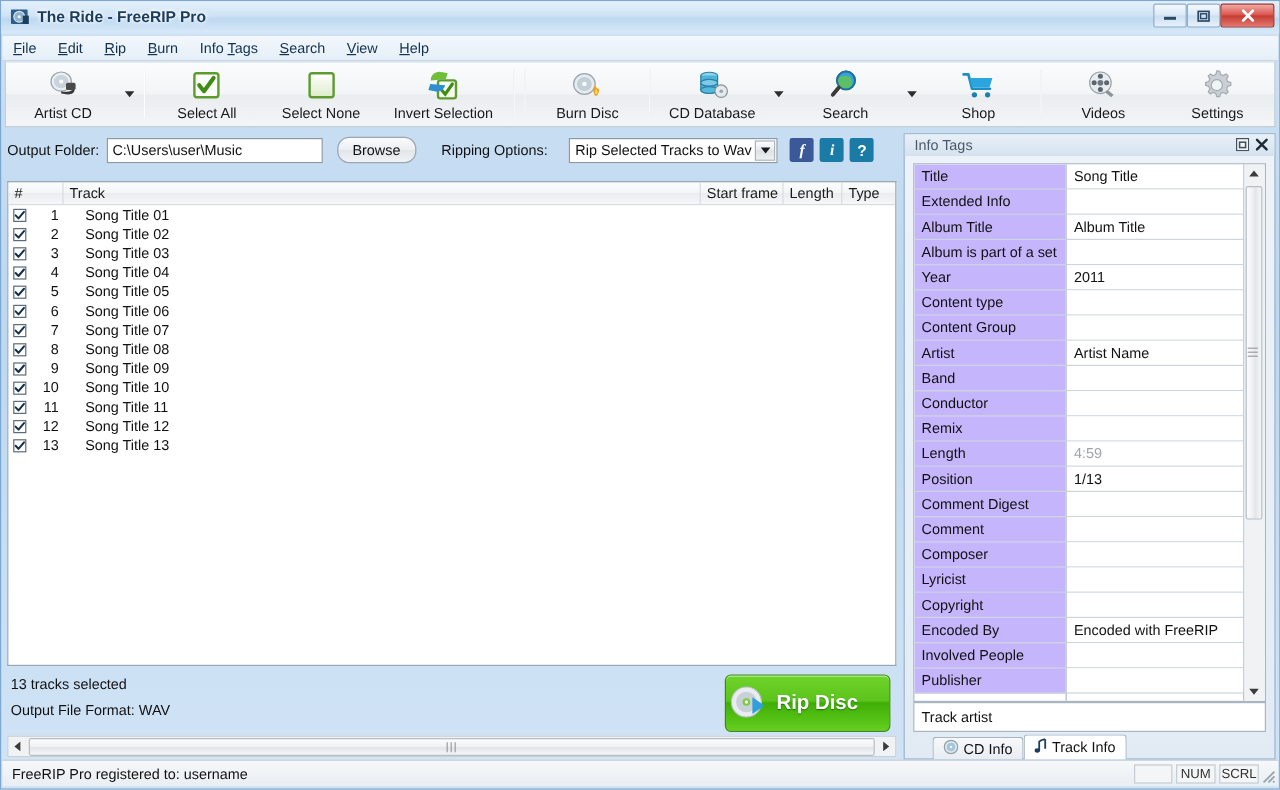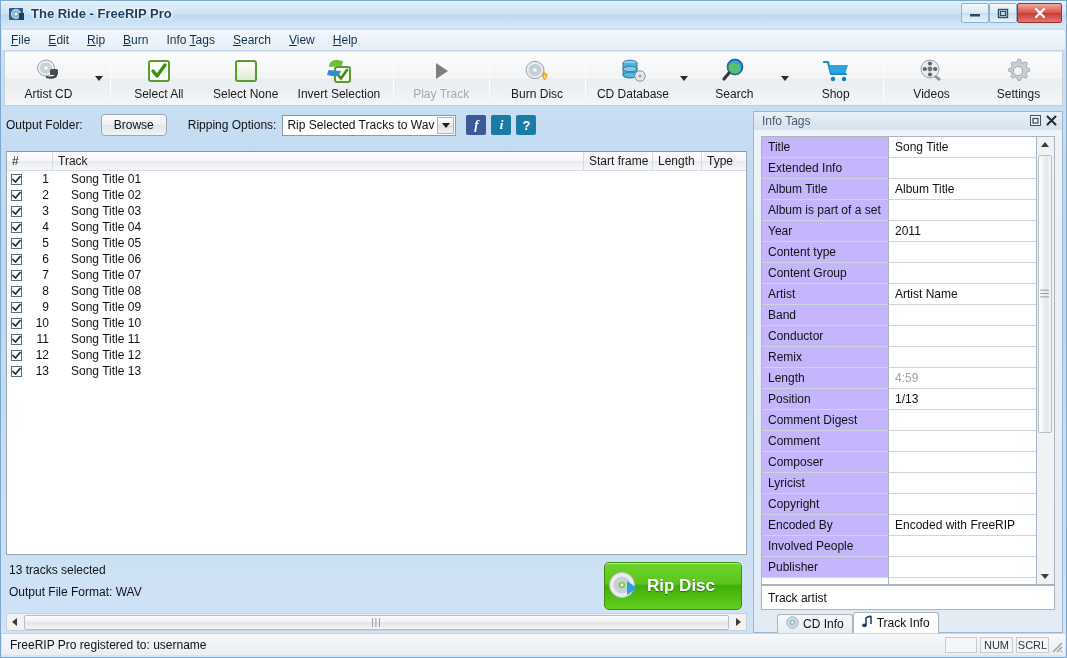--- a/index.html
+++ b/index.html
@@ -93,28 +93,28 @@
     position: absolute; left: 5px; top: 108px; width: 740px; height: 32px;
     display: flex; align-items: center;
   }
   .fld-label { font-size: 12px; color: #111; margin-right: 6px; white-space: nowrap; }
   #output-folder-input {
     width: 180px; height: 21px; border: 1px solid #8a9aa8;
     background: #fff; font-family: "Liberation Sans", sans-serif; font-size: 12px;
     padding: 0 4px; color: #111; outline: none;
   }
   .btn-std {
-    height: 22px; border: 1px solid #9aa7b2; border-radius: 4px;
+    height: 22px; border: 1px solid #9aa7b2; border-radius: 10px;
     background: linear-gradient(to bottom,#fafbfc,#eceff2 48%,#e1e5e9 49%,#f1f3f5);
     font-size: 12px; color: #111; padding: 0 12px; cursor: default;
     font-family: "Liberation Sans", sans-serif;
   }
   #ripping-select-wrap {
     position: relative; width: 174px; height: 21px;
-    border: 1px solid #8a9aa8; background: #fff; display:flex; align-items:center;
+    border: 1px solid #8a9aa8; background: #fff; display:flex; align-items:center;margin-left:12px;
   }
   #ripping-select-text { font-size: 12px; color: #111; padding-left: 4px; white-space:nowrap; }
   #ripping-select-arrow {
     position:absolute; right:1px; top:1px; width:17px; height:17px;
     background: linear-gradient(to bottom,#fbfcfd,#e9ecef 48%,#dde1e5 49%,#eef0f2);
     border: 1px solid #aab4bd; display:flex;align-items:center;justify-content:center;
   }
   .sq-btn {
     width: 20px; height: 20px; border-radius: 2px;
     display: flex; align-items: center; justify-content: center;
@@ -385,28 +385,20 @@
           <rect x="10" y="9" width="15" height="15" rx="2" fill="#f4fbee" stroke="#5e9b2e" stroke-width="2"></rect>
           <path d="M13 17 L16 20.5 L22 12" stroke="#3f8c14" stroke-width="2.6" fill="none" stroke-linecap="round"></path>
           <path d="M4 9 A7 7 0 0 1 16 4 L13 2 L18 3 L16.5 8 Z" fill="#6fbf3a"></path>
           <path d="M16 13 A7 7 0 0 1 4 16 L7 18 L2 17 L3.5 12 Z" fill="#2f8ed0"></path>
         </svg>
       </span>
       <span class="tb-label">Invert Selection</span>
     </div>
     <div class="tb-sep"></div>
 
-    <div class="tb-btn disabled">
-      <span class="tb-icon">
-        <svg width="26" height="26" viewBox="0 0 26 26">
-          <path d="M8 5 L20 13 L8 21 Z" fill="#7e7e7e"></path>
-        </svg>
-      </span>
-      <span class="tb-label">Play Track</span>
-    </div>
     <div class="tb-sep"></div>
 
     <div class="tb-btn">
       <span class="tb-icon">
         <svg width="28" height="26" viewBox="0 0 28 26">
           <ellipse cx="12" cy="12" rx="9" ry="8.6" fill="#e6ebef" stroke="#9aa5ad"></ellipse>
           <ellipse cx="12" cy="12" rx="6.2" ry="5.9" fill="#c4ced6"></ellipse>
           <ellipse cx="12" cy="12" rx="1.9" ry="1.8" fill="#f8fafb"></ellipse>
           <path d="M20 20 Q18 16 21 13 Q22 16 24 16 Q25 19 22 22 Q20 22 20 20 Z" fill="#f0a020"></path>
           <path d="M21 20 Q20.5 17.5 22 16 Q23 18 23 19.5 Q22.5 21 21 20 Z" fill="#ffe060"></path>
@@ -482,20 +474,21 @@
           <path d="M14 2 l2.4 .45 .8 2.6 2.2 .92 2.35-1.3 1.72 1.72 -1.3 2.35 .92 2.2 2.6 .8 0 2.44 -2.6 .8 -.92 2.2 1.3 2.35 -1.72 1.72 -2.35-1.3 -2.2 .92 -.8 2.6 -2.44 0 -.8-2.6 -2.2-.92 -2.35 1.3 -1.72-1.72 1.3-2.35 -.92-2.2 -2.6-.8 0-2.44 2.6-.8 .92-2.2 -1.3-2.35 1.72-1.72 2.35 1.3 2.2-.92 .8-2.6 Z" fill="#c9cfd4" stroke="#a3abb1" stroke-width="1"></path>
           <circle cx="14" cy="14" r="4.6" fill="#f1f4f6" stroke="#a3abb1"></circle>
         </svg>
       </span>
       <span class="tb-label">Settings</span>
     </div>
   </div>
 
   <div id="optbar">
     <span class="fld-label">Output Folder:</span>
+    <input id="output-folder-input" type="text" value="C:\Users\user\Music" style="">
     <button class="btn-std" style="margin-left:12px;">Browse</button>
     <span class="fld-label" style="margin-left:21px;">Ripping Options:</span>
     <div id="ripping-select-wrap">
       <span id="ripping-select-text">Rip Selected Tracks to Wav</span>
       <span id="ripping-select-arrow">
         <i class="caret" style="border-top-color:#1b1b1b;"></i>
       </span>
     </div>
     <div class="sq-btn" id="btn-fb" style="margin-left:10px;">f</div>
     <div class="sq-btn" id="btn-info" style="margin-left:5px;">i</div>

